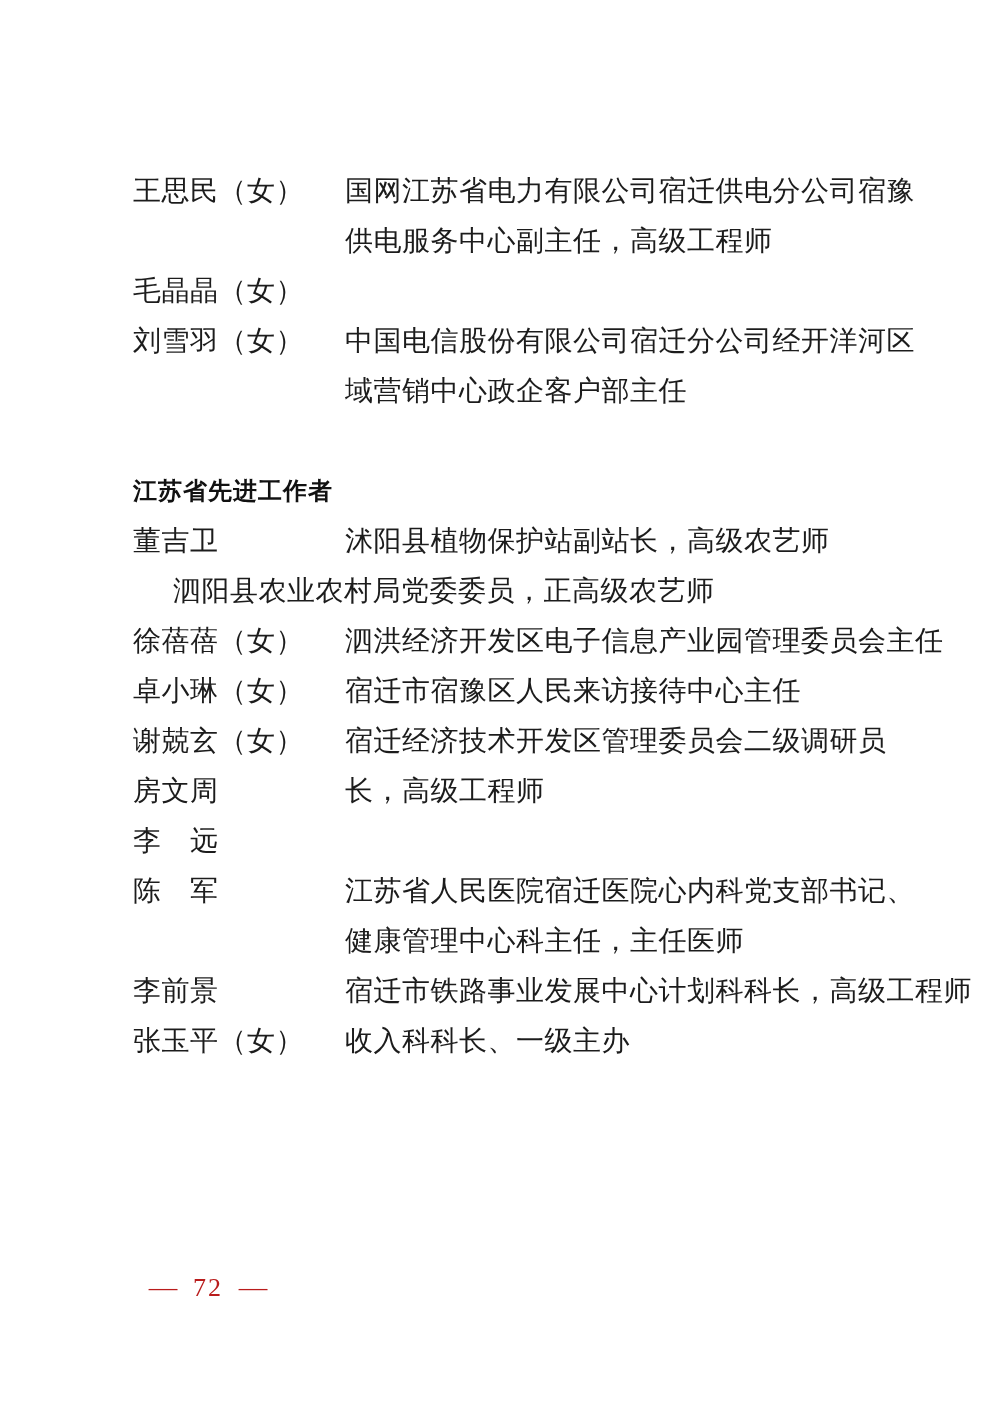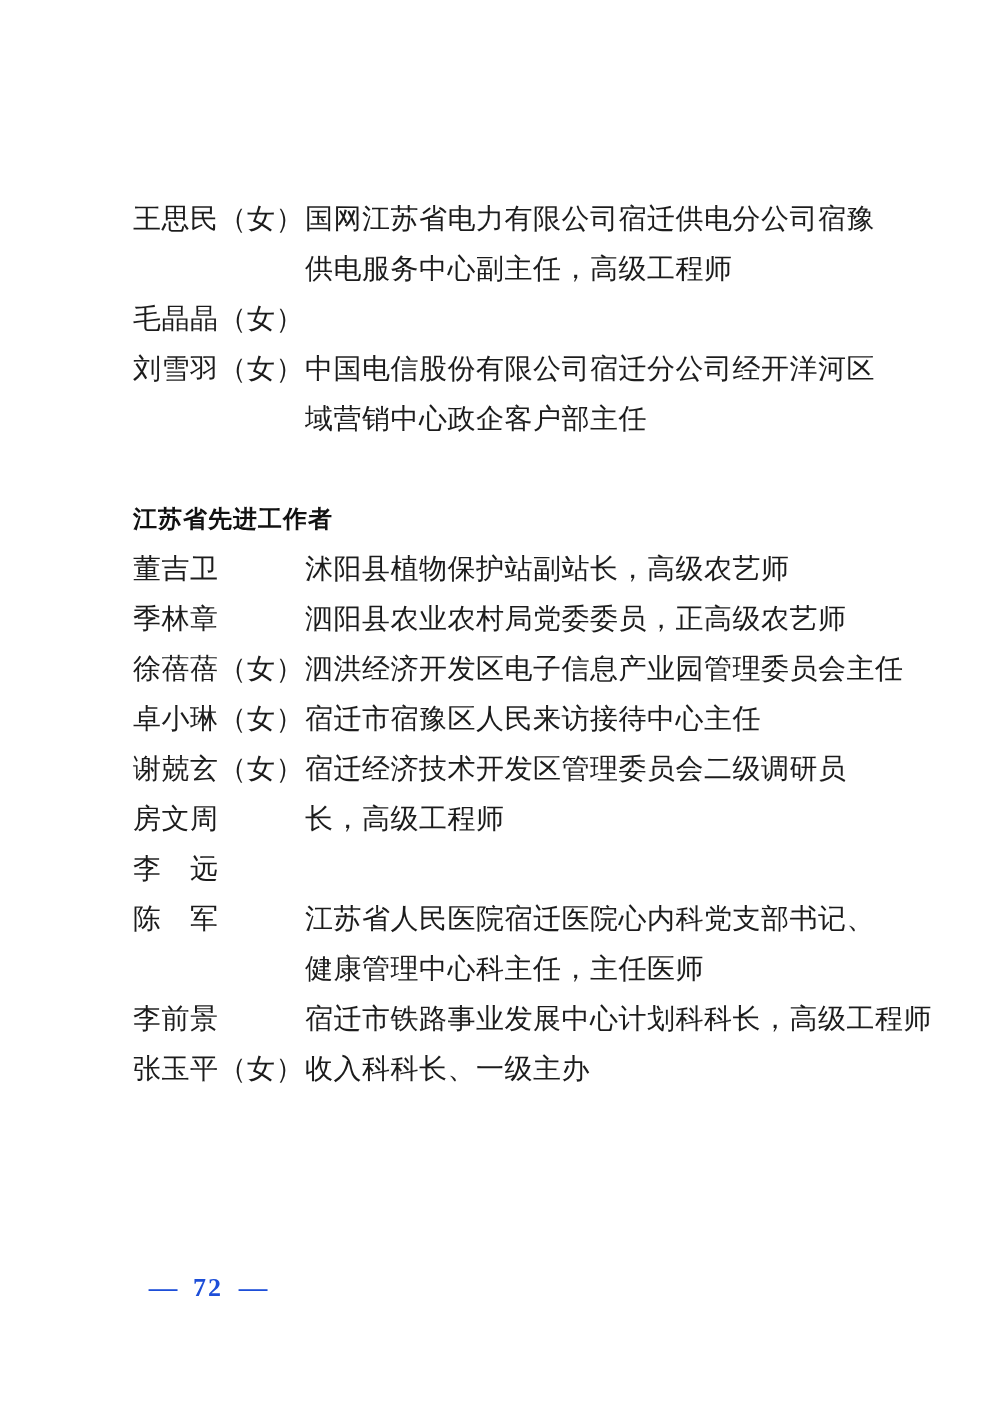--- a/index.html
+++ b/index.html
@@ -12,38 +12,39 @@
     width: 1000px;
     height: 1414px;
     background: #ffffff;
     overflow: hidden;
     font-family: "Liberation Serif", serif;
     color: #1c1c1c;
   }
   .content {
     position: absolute;
     left: 133px;
-    top: 194px;
+    top: 166px;
     width: 745px;
   }
   .entry-row {
     display: flex;
     align-items: flex-start;
   }
   .name-cell {
     flex: 0 0 172px;
     width: 172px;
     font-size: 28px;
     line-height: 50px;
     letter-spacing: 0.5px;
     white-space: nowrap;
   }
   .pos-cell {
     flex: 1 1 auto;
     min-width: 0;
+    margin-left: 40px;
   }
   .pos-line {
     font-size: 28px;
     line-height: 50px;
     letter-spacing: 0.5px;
     white-space: nowrap;
   }
   .section-gap {
     height: 50px;
   }
@@ -55,23 +56,22 @@
     line-height: 50px;
     letter-spacing: 1px;
     color: #111111;
   }
   .footer {
     position: absolute;
     left: 150px;
     top: 1274px;
     font-size: 26px;
     line-height: 28px;
-    color: #1d4ed8;
+    color: #b91c1c;
     white-space: nowrap;
-    font-weight: bold;
   }
   .footer .dash {
     display: inline-block;
     transform: scaleX(1.1);
   }
   .footer .page-num {
     display: inline-block;
     margin: 0 17px;
     letter-spacing: 2px;
   }
@@ -107,21 +107,20 @@
     <h2 class="section-title">江苏省先进工作者</h2>
 
     <div id="section-list">
         <div class="entry-row">
           <div class="name-cell"><span>董吉卫</span></div>
           <div class="pos-cell">
             <div class="pos-line">沭阳县植物保护站副站长，高级农艺师</div>
           </div>
         </div>
         <div class="entry-row">
-          <div class="name-cell"><span>季林章</span></div>
           <div class="pos-cell">
             <div class="pos-line">泗阳县农业农村局党委委员，正高级农艺师</div>
           </div>
         </div>
         <div class="entry-row">
           <div class="name-cell"><span>徐蓓蓓</span><span>（女）</span></div>
           <div class="pos-cell">
             <div class="pos-line">泗洪经济开发区电子信息产业园管理委员会主任</div>
           </div>
         </div>

